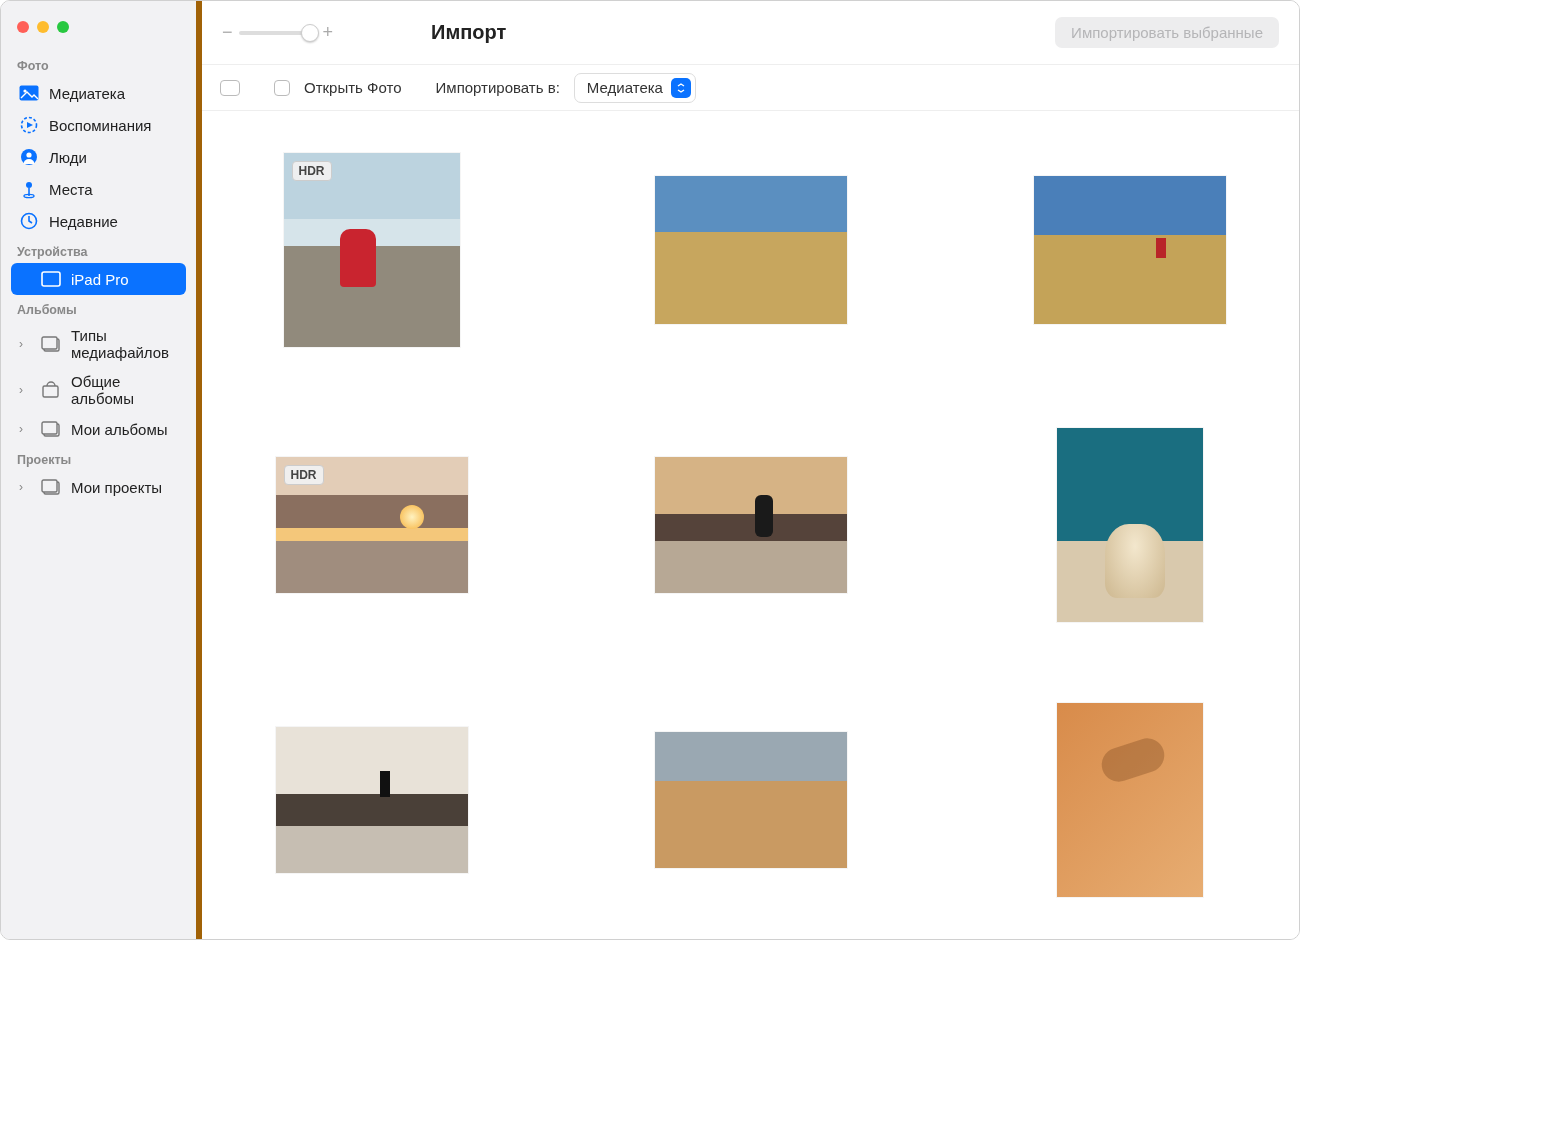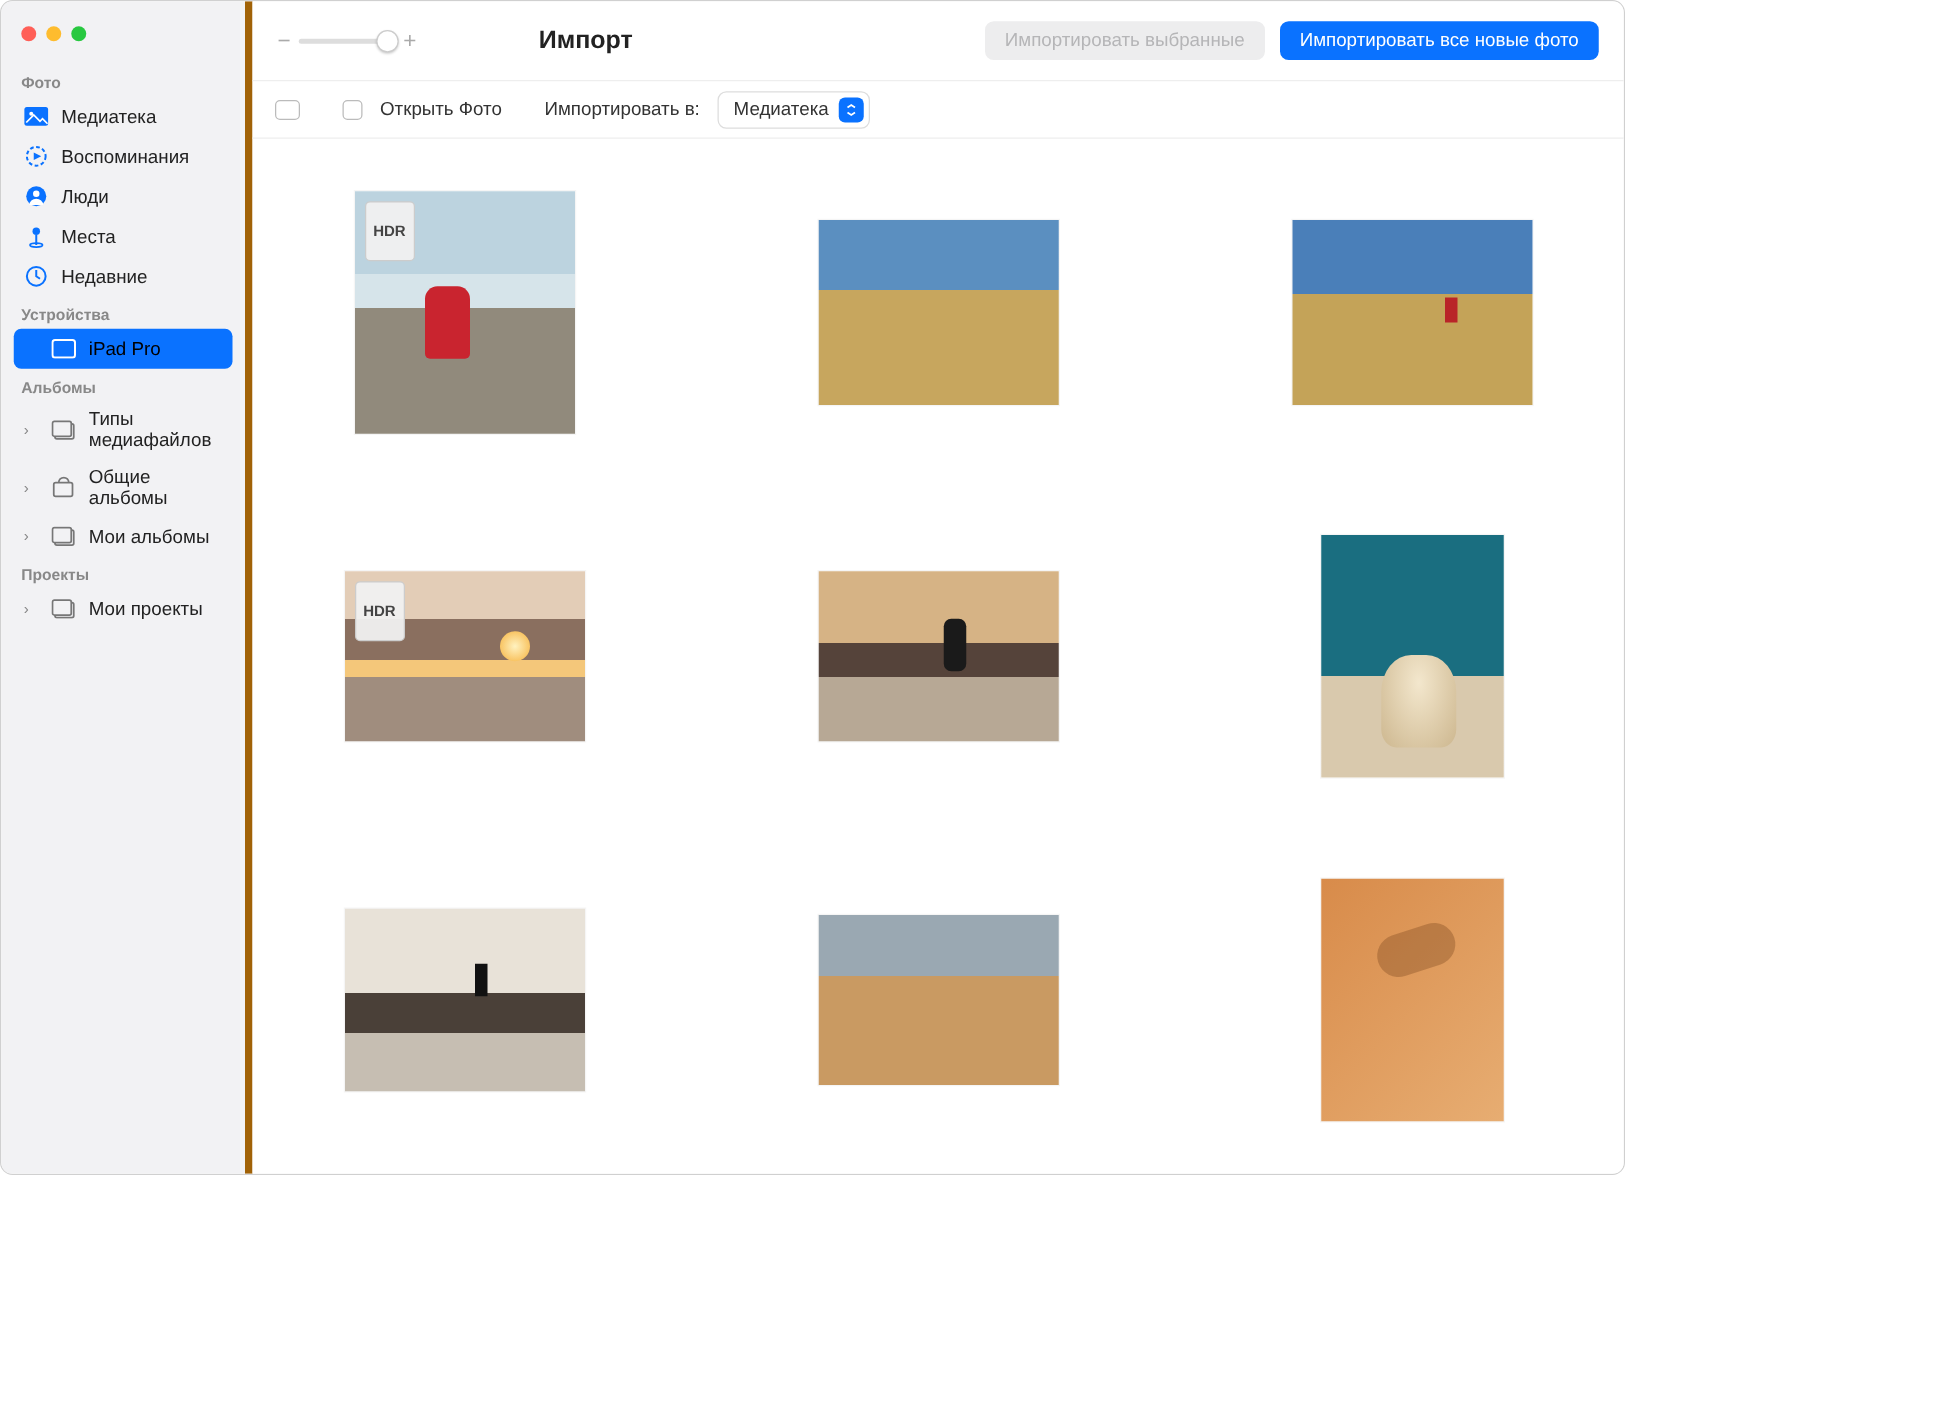--- a/index.html
+++ b/index.html
@@ -38,21 +38,21 @@
   .section-title {
     color:#888; font-size:12.5px; font-weight:600;
     padding: 8px 6px 4px 6px;
   }
   .nav-item {
     display:flex; align-items:center; gap:10px;
     padding: 6px 8px; border-radius:6px;
     color:#222; font-size:15px; cursor:default;
   }
   .nav-item .icon { width:20px; height:20px; flex-shrink:0; display:flex; align-items:center; justify-content:center; }
-  .nav-item.selected { background:#0a72ff; color:#000000;padding-left:30px; }
+  .nav-item.selected { background:#0a72ff; color:#ffffff;padding-left:30px; }
   .nav-item.selected svg { stroke:#fff; fill:#fff; }
   .chev {
     width:10px; flex-shrink:0; color:#888; font-size:12px; margin-right:2px;
   }
   
   .main { flex:1; display:flex; flex-direction:column; background:#fff; }
   .toolbar {
     height:64px; display:flex; align-items:center; padding:0 20px; gap:12px;
     border-bottom:1px solid #eee;
   }
@@ -99,21 +99,21 @@
     grid-template-columns: repeat(3, 1fr);
     column-gap: 100px; row-gap: 44px;
     align-items:center; justify-items:center;
     overflow:auto;
   }
   .thumb {
     position:relative; background:#ccc; box-shadow:0 0 0 1px rgba(0,0,0,0.04);
   }
   .thumb .badge {
     position:absolute; top:8px; left:8px; background:rgba(240,240,240,0.95);
-    border:1px solid #ccc; padding:16px 6px; font-size:12px; font-weight:600;
+    border:1px solid #ccc; padding:2px 6px; font-size:12px; font-weight:600;
     border-radius:4px; color:#444;
   }
   
   .t1 { width:176px; height:194px; background:linear-gradient(#bcd3df 0 34%, #d6e4ea 34% 48%, #918a7c 48% 100%); }
   .t1::after{content:"";position:absolute;left:56px;top:76px;width:36px;height:58px;background:#c9242f;border-radius:10px 10px 4px 4px;}
   .t2 { width:192px; height:148px; background:linear-gradient(#5b8fc0 0 38%, #c7a65e 38% 100%); }
   .t3 { width:192px; height:148px; background:linear-gradient(#4a7fb9 0 40%, #c4a358 40% 100%); }
   .t3::after{content:"";position:absolute;left:122px;top:62px;width:10px;height:20px;background:#b92428;}
   .t4 { width:192px; height:136px; background:linear-gradient(#e3cdb7 0 28%, #8a6f5f 28% 52%, #f4c77a 52% 62%, #a08d7e 62% 100%); }
   .t4::after{content:"";position:absolute;left:124px;top:48px;width:24px;height:24px;border-radius:50%;background:radial-gradient(circle,#fff2c0,#f6b13c);} 
@@ -263,21 +263,20 @@
       <div class="zoom">
         <span class="minus">−</span>
         <div class="slider">
             <div class="knob"></div>
           </div>
         <span class="plus">+</span>
       </div>
       <div class="title">Импорт</div>
       <div class="spacer"></div>
       <button class="btn ghost">Импортировать выбранные</button>
-      <button class="btn primary">Импортировать все новые фото</button>
     </div>
 
     <div class="subbar">
       <span class="checkbox"></span>
       <span style="width:6px"></span>
       <span class="checkbox square"></span>
       <span>Открыть Фото</span>
       <span style="width:6px"></span>
       <span>Импортировать в:</span>
       <div class="dropdown">

